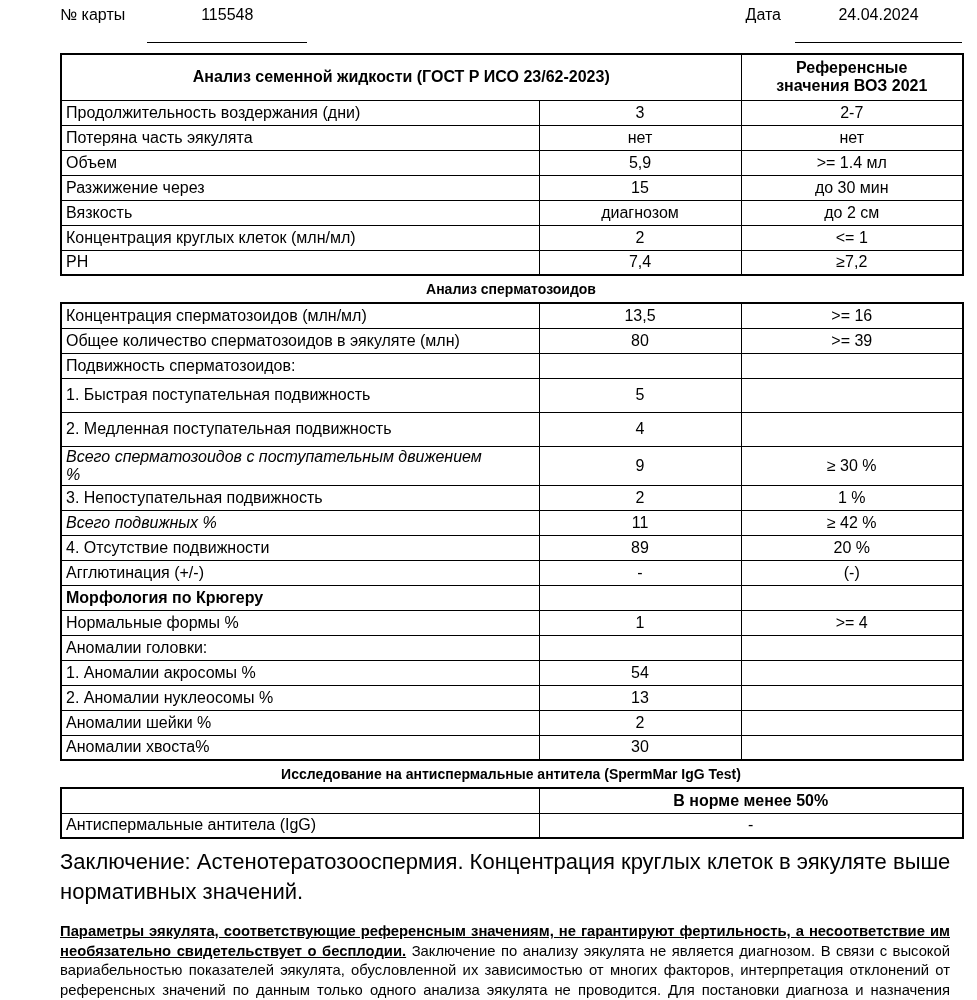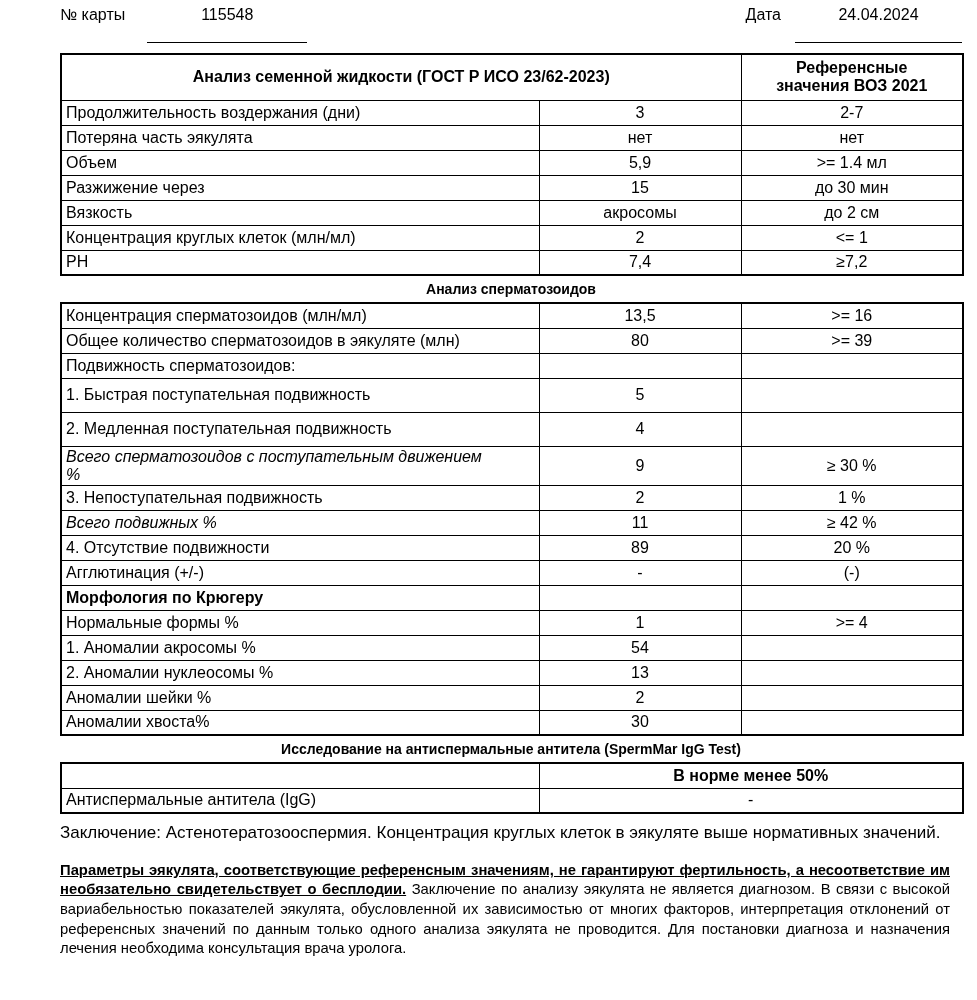--- a/index.html
+++ b/index.html
@@ -46,21 +46,21 @@
   .italic { font-style: italic; }
   .bold   { font-weight: bold; margin-top: 20px; }
   tr.tall td { height: 34px; }
 
   .section-title {
     width: 902px; text-align: center; font-weight: bold;
     font-size: 14px; margin: 5px 0 5px 0;
   }
 
   .conclusion {
-    width: 905px; font-size: 17px; line-height: 1.35;
+    width: 905px; font-size: 22px; line-height: 1.35;
     margin: 8px 0 16px 0;
   }
   .footnote {
     width: 890px; font-size: 14.8px; line-height: 1.32;
     text-align: justify;
   }
   .footnote .lead { font-weight: bold; text-decoration: underline; }
 </style>
 </head>
 <body>
@@ -107,21 +107,21 @@
           <td class="c-val">5,9</td>
           <td class="c-ref">&gt;= 1.4 мл</td>
         </tr>
         <tr>
           <td class="c-name">Разжижение через</td>
           <td class="c-val">15</td>
           <td class="c-ref">до 30 мин</td>
         </tr>
         <tr>
           <td class="c-name">Вязкость</td>
-          <td class="c-val">акросомы</td>
+          <td class="c-val">диагнозом</td>
           <td class="c-ref">до 2 см</td>
         </tr>
         <tr>
           <td class="c-name">Концентрация круглых клеток (млн/мл)</td>
           <td class="c-val">2</td>
           <td class="c-ref">&lt;= 1</td>
         </tr>
         <tr>
           <td class="c-name">PH</td>
           <td class="c-val">7,4</td>
@@ -192,20 +192,25 @@
         </tr>
         <tr>
           <td class="c-name bold">Морфология по Крюгеру</td>
           <td class="c-val"></td>
           <td class="c-ref"></td>
         </tr>
         <tr>
           <td class="c-name">Нормальные формы %</td>
           <td class="c-val">1</td>
           <td class="c-ref">&gt;= 4</td>
+        </tr>
+        <tr>
+          <td class="c-name">Аномалии головки:</td>
+          <td class="c-val"></td>
+          <td class="c-ref"></td>
         </tr>
         <tr>
           <td class="c-name">1. Аномалии акросомы %</td>
           <td class="c-val">54</td>
           <td class="c-ref"></td>
         </tr>
         <tr>
           <td class="c-name">2. Аномалии нуклеосомы %</td>
           <td class="c-val">13</td>
           <td class="c-ref"></td>

